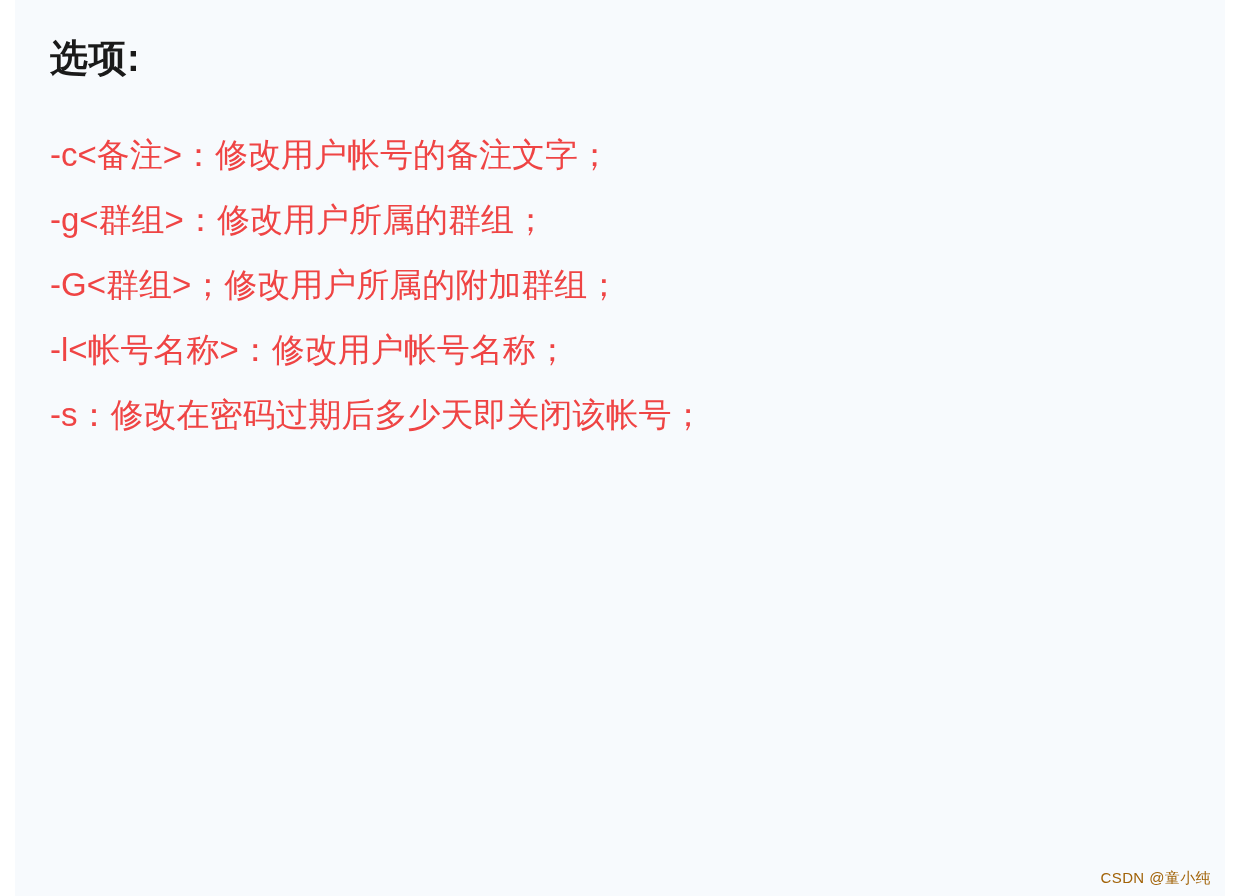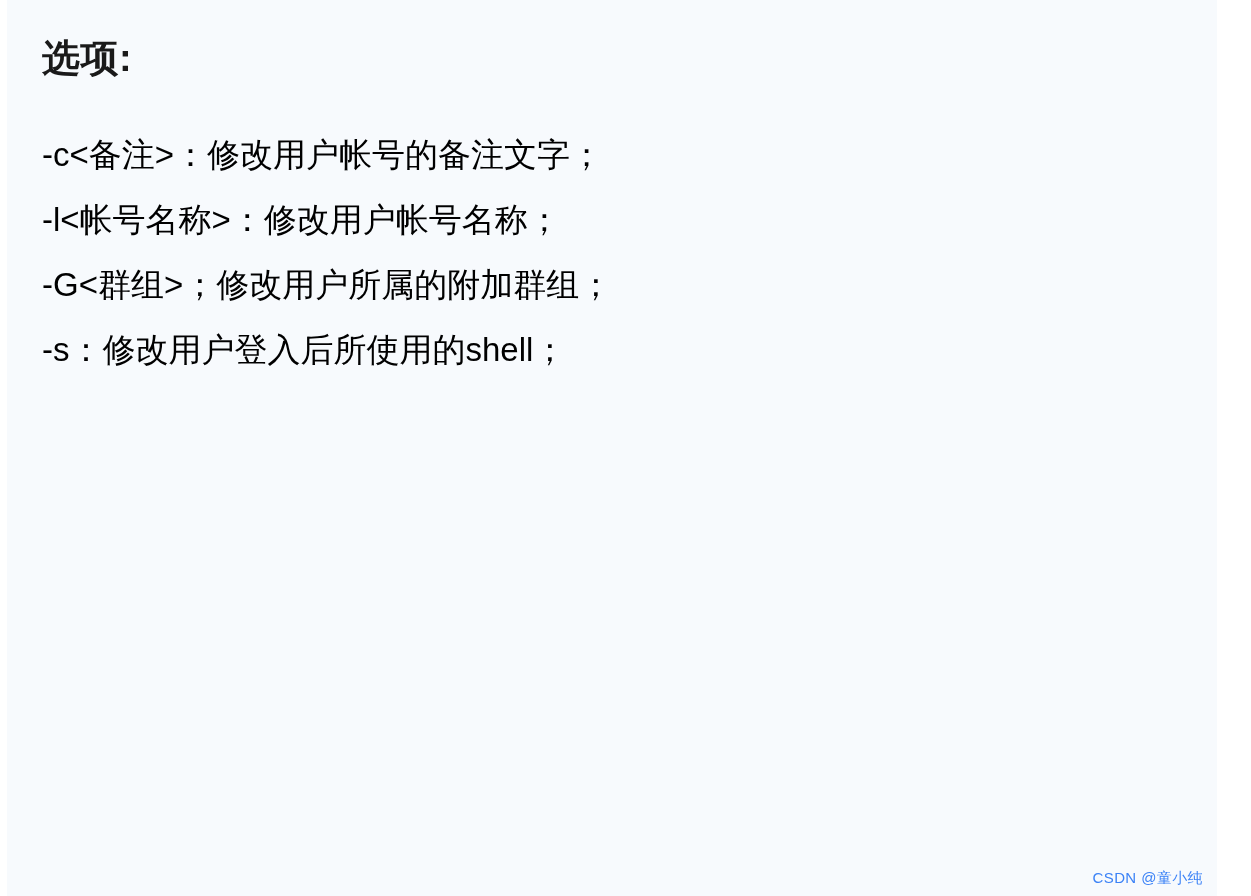--- a/index.html
+++ b/index.html
@@ -9,21 +9,21 @@
   }
   body {
     width: 1251px;
     height: 896px;
     font-family: "Liberation Sans", "DejaVu Sans", sans-serif;
     position: relative;
     overflow: hidden;
   }
   .page {
     position: absolute;
-    left: 0;
+    left: 8px;
     top: 0;
     width: 1217px;
     height: 896px;
     background: #f7fafd;
     box-sizing: border-box;
     padding-left: 24px;
   }
   .left-rule {
     position: absolute;
     left: 0;
@@ -49,46 +49,47 @@
     line-height: 1.2;
   }
   .options-list {
     margin: 0;
     padding: 0;
     list-style: none;
     margin-top: 56px;
   }
   .option-line {
     font-size: 33px;
-    color: #000000;
+    color: #ef4444;
     line-height: 1.0;
     margin-bottom: 32px;
     white-space: nowrap;
     font-weight: 400;
   }
   .watermark {
     position: absolute;
     right: 14px;
     bottom: 8px;
     font-size: 15px;
-    color: #3b82f6;
+    color: #a16207;
     letter-spacing: 0.4px;
   }
 </style>
 </head>
 <body>
 
 <div class="page">
   <div class="left-rule"></div>
 
   <div class="content">
     <h1 class="doc-title">选项:</h1>
 
     <ul class="options-list">
       <li class="option-line">-c&lt;备注&gt;：修改用户帐号的备注文字；</li>
+      <li class="option-line">-g&lt;群组&gt;：修改用户所属的群组；</li>
+      <li class="option-line">-G&lt;群组&gt;；修改用户所属的附加群组；</li>
       <li class="option-line">-l&lt;帐号名称&gt;：修改用户帐号名称；</li>
-      <li class="option-line">-G&lt;群组&gt;；修改用户所属的附加群组；</li>
-      <li class="option-line">-s：修改用户登入后所使用的shell；</li>
+      <li class="option-line">-s：修改在密码过期后多少天即关闭该帐号；</li>
     </ul>
   </div>
 
   <div class="watermark">CSDN @童小纯</div>
 </div>
 
 </body></html>

